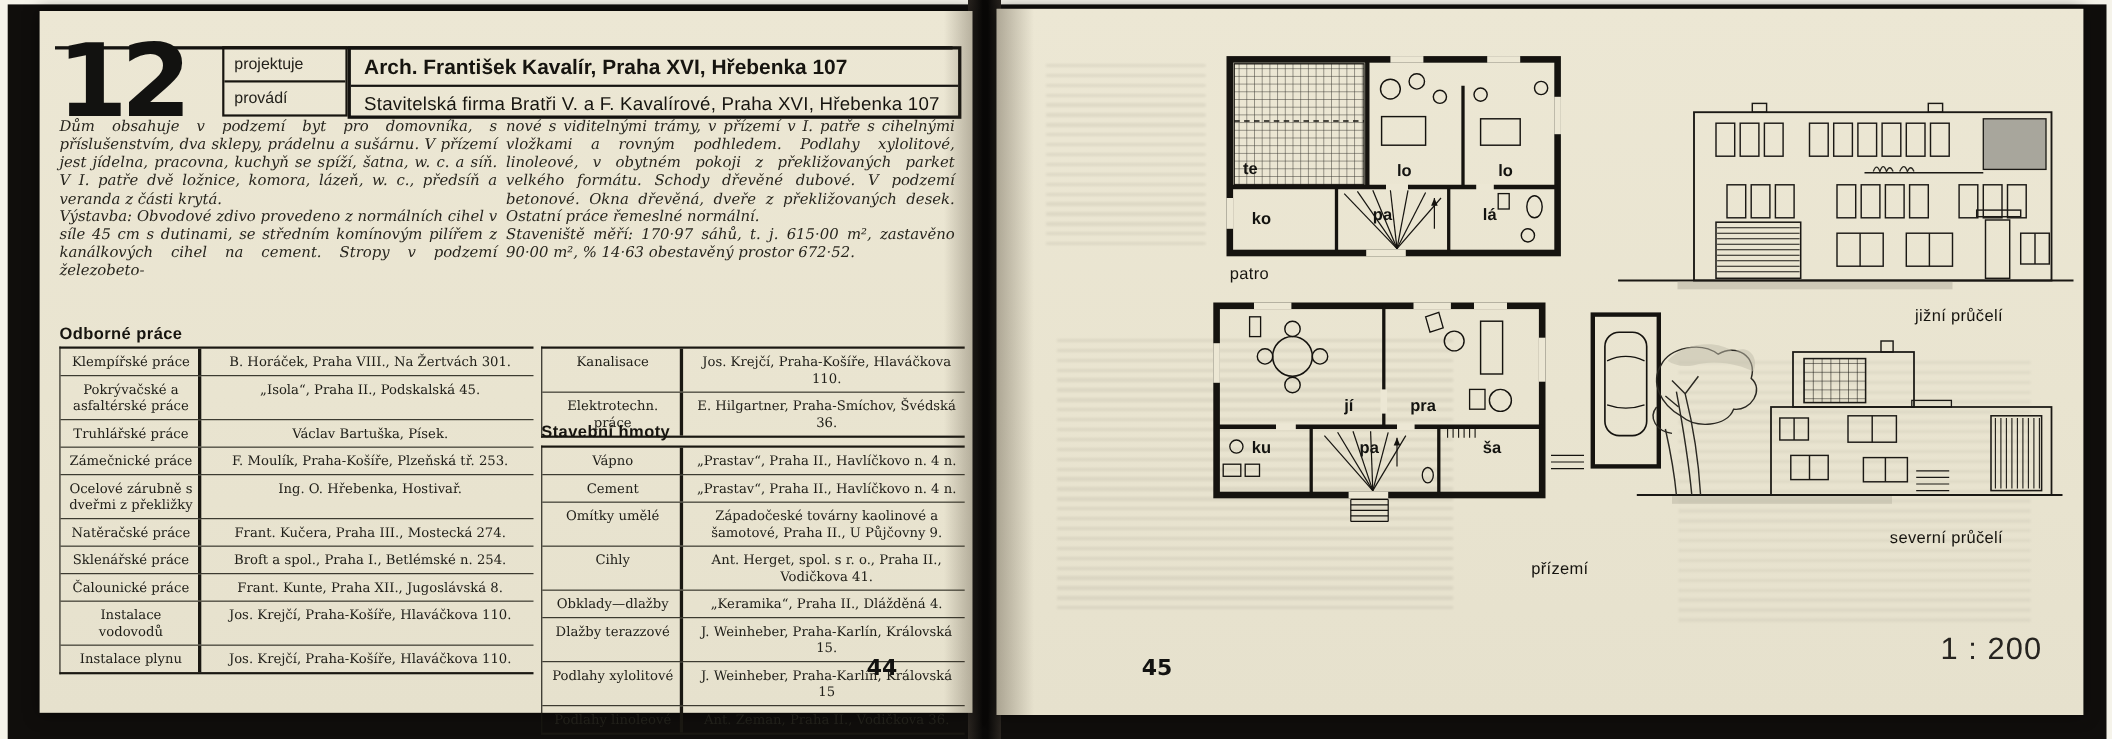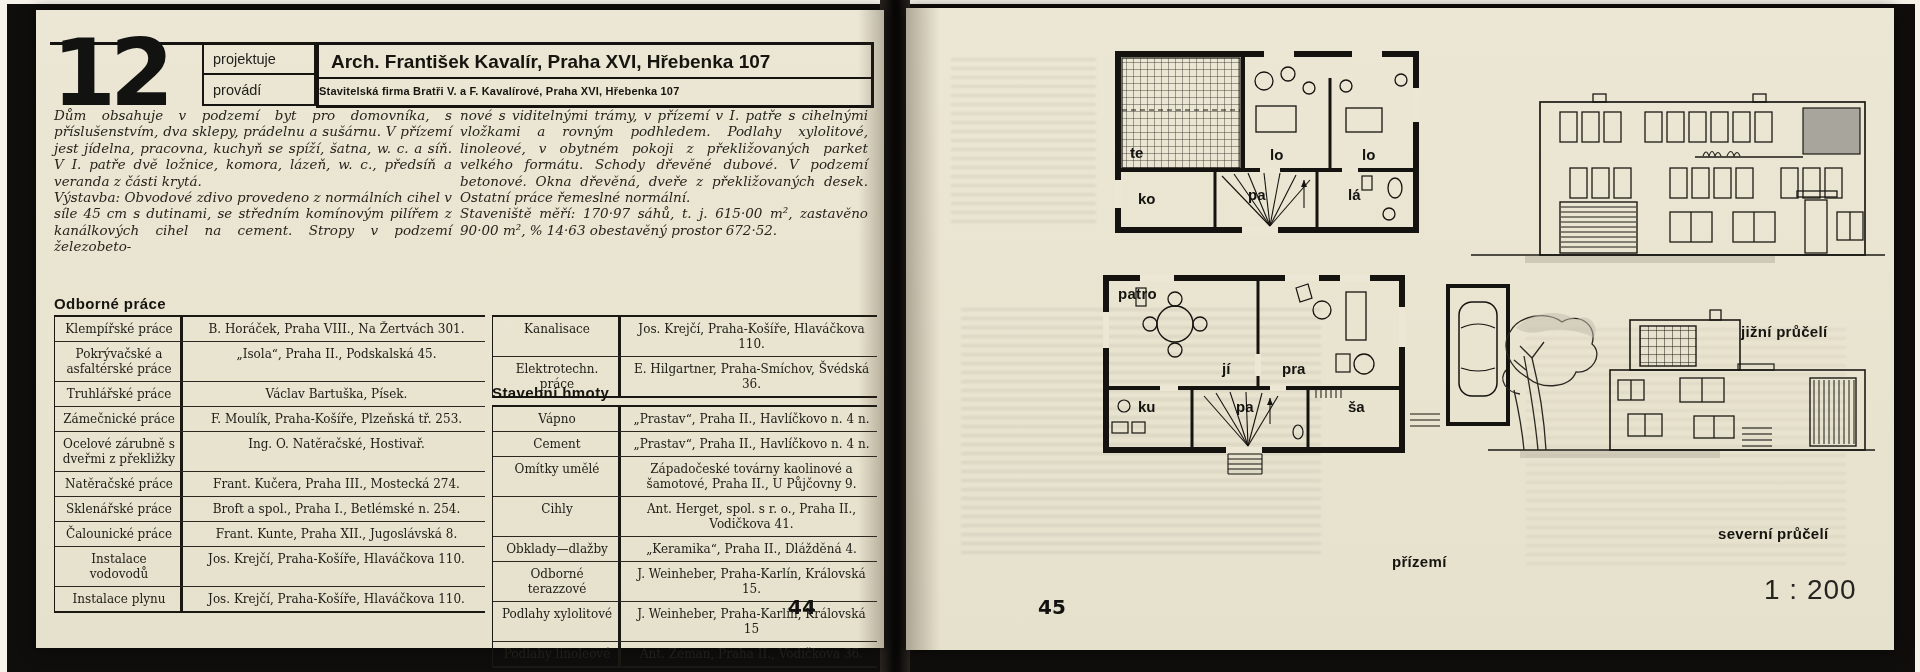--- a/index.html
+++ b/index.html
@@ -31,21 +31,21 @@
   }
   #top-rule{left:14px;top:32px;width:816px;height:3px;background:#141310;}
   #header-labels{left:166px;top:32px;width:110px;height:60px;border:2px solid #17150f;
     display:flex;flex-direction:column;background:transparent;}
   #header-labels .cell{flex:1;display:flex;align-items:center;padding-left:9px;
     font-size:14.5px;color:#23211b;}
   #header-labels .cell:first-child{border-bottom:2px solid #17150f;}
   #title-box{left:280px;top:32px;width:552px;height:60px;border:3px solid #141310;}
   #architect-line{font-size:19px;font-weight:bold;color:#16140f;padding:6px 10px 4px 12px;
     border-bottom:2px solid #141310;white-space:nowrap;}
-  #builder-line{font-size:11px;font-weight:bold;color:#16140f;padding:6px 10px 0 0;
+  #builder-line{font-size:17px;font-weight:normal;color:#16140f;padding:6px 10px 0 12px;
     letter-spacing:.2px;white-space:nowrap;}
 
   .desc-col{position:absolute;top:97px;font-family:"DejaVu Serif",serif;font-style:italic;
     font-size:13.5px;line-height:16.4px;color:#26241d;text-align:justify;}
   #desc-col-1{left:18px;width:398px;}
   #desc-col-2{left:424px;width:408px;}
   .desc-col p{margin:0;}
 
   .section-heading{font-size:15px;font-weight:bold;color:#16140f;letter-spacing:.4px;}
   #heading-odborne{left:18px;top:285px;}
@@ -62,21 +62,21 @@
     font-family:"DejaVu Serif",serif;font-size:12px;color:#21201a;
     padding:5px 4px 4px 7px;line-height:1.25;}
   .tvalue{flex:1;font-family:"DejaVu Serif",serif;font-size:12px;color:#21201a;
     padding:5px 4px 4px 9px;line-height:1.25;}
 
   .page-number{font-family:"DejaVu Sans",sans-serif;font-weight:bold;font-size:20px;color:#121210;}
   #page-num-44{left:752px;top:585px;}
   #page-num-45{left:132px;top:587px;}
 
   
-  .caption{font-size:15px;font-weight:bold;color:#16140f;letter-spacing:.3px;margin-top:44px;}
+  .caption{font-size:15px;font-weight:normal;color:#16140f;letter-spacing:.3px;}
   #caption-patro{left:212px;top:233px;}
   #caption-prizemi{left:486px;top:501px;}
   #caption-jizni{left:835px;top:271px;}
   #caption-severni{left:812px;top:473px;}
   #scale-label{left:858px;top:566px;font-size:28px;color:#262420;letter-spacing:1px;
     font-family:"Liberation Sans",sans-serif;}
 
   svg text{font-family:"Liberation Sans",sans-serif;font-weight:bold;fill:#131310;}
   .drawing{position:absolute;}
 
@@ -129,21 +129,21 @@
     <div class="trow">
         <div class="tlabel">Truhlářské práce</div>
         <div class="tvalue">Václav Bartuška, Písek.</div>
       </div>
     <div class="trow">
         <div class="tlabel">Zámečnické práce</div>
         <div class="tvalue">F. Moulík, Praha-Košíře, Plzeňská tř. 253.</div>
       </div>
     <div class="trow">
         <div class="tlabel">Ocelové zárubně s dveřmi z překližky</div>
-        <div class="tvalue">Ing. O. Natěračské, Hostivař.</div>
+        <div class="tvalue">Ing. O. Hřebenka, Hostivař.</div>
       </div>
     <div class="trow">
         <div class="tlabel">Natěračské práce</div>
         <div class="tvalue">Frant. Kučera, Praha III., Mostecká 274.</div>
       </div>
     <div class="trow">
         <div class="tlabel">Sklenářské práce</div>
         <div class="tvalue">Broft a spol., Praha I., Betlémské n. 254.</div>
       </div>
     <div class="trow">
@@ -188,21 +188,21 @@
       </div>
     <div class="trow">
         <div class="tlabel">Cihly</div>
         <div class="tvalue">Ant. Herget, spol. s r. o., Praha II., Vodičkova 41.</div>
       </div>
     <div class="trow">
         <div class="tlabel">Obklady—dlažby</div>
         <div class="tvalue">„Keramika“, Praha II., Dlážděná 4.</div>
       </div>
     <div class="trow">
-        <div class="tlabel">Odborné terazzové</div>
+        <div class="tlabel">Dlažby terazzové</div>
         <div class="tvalue">J. Weinheber, Praha-Karlín, Královská 15.</div>
       </div>
     <div class="trow">
         <div class="tlabel">Podlahy xylolitové</div>
         <div class="tvalue">J. Weinheber, Praha-Karlín, Královská 15</div>
       </div>
     <div class="trow">
         <div class="tlabel">Podlahy linoleové</div>
         <div class="tvalue">Ant. Zeman, Praha II., Vodičkova 36.</div>
       </div>

